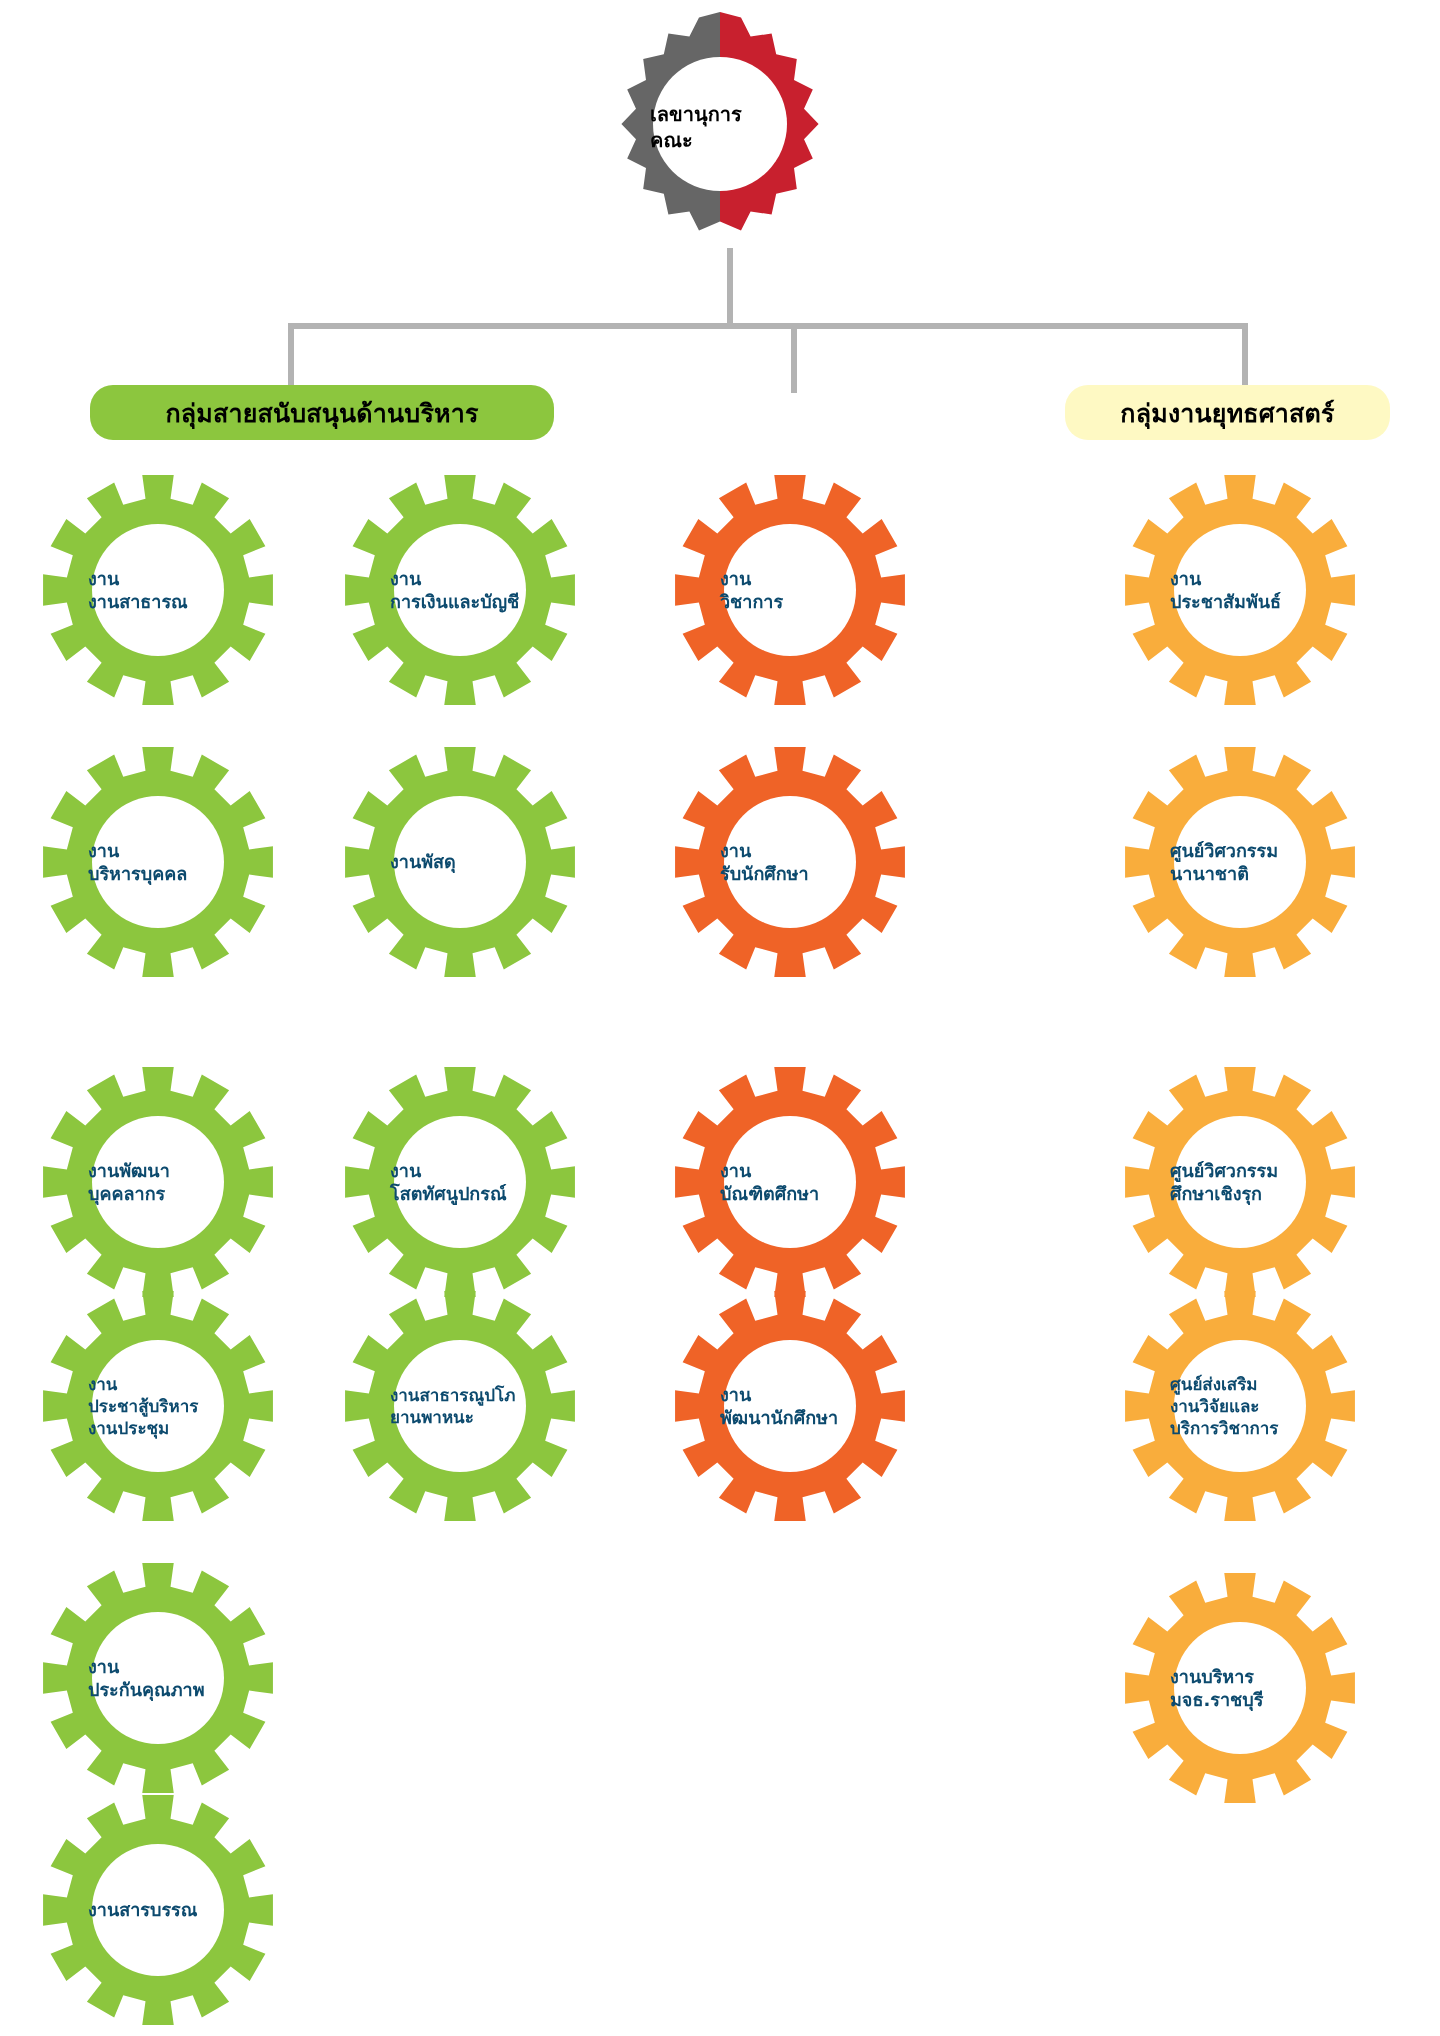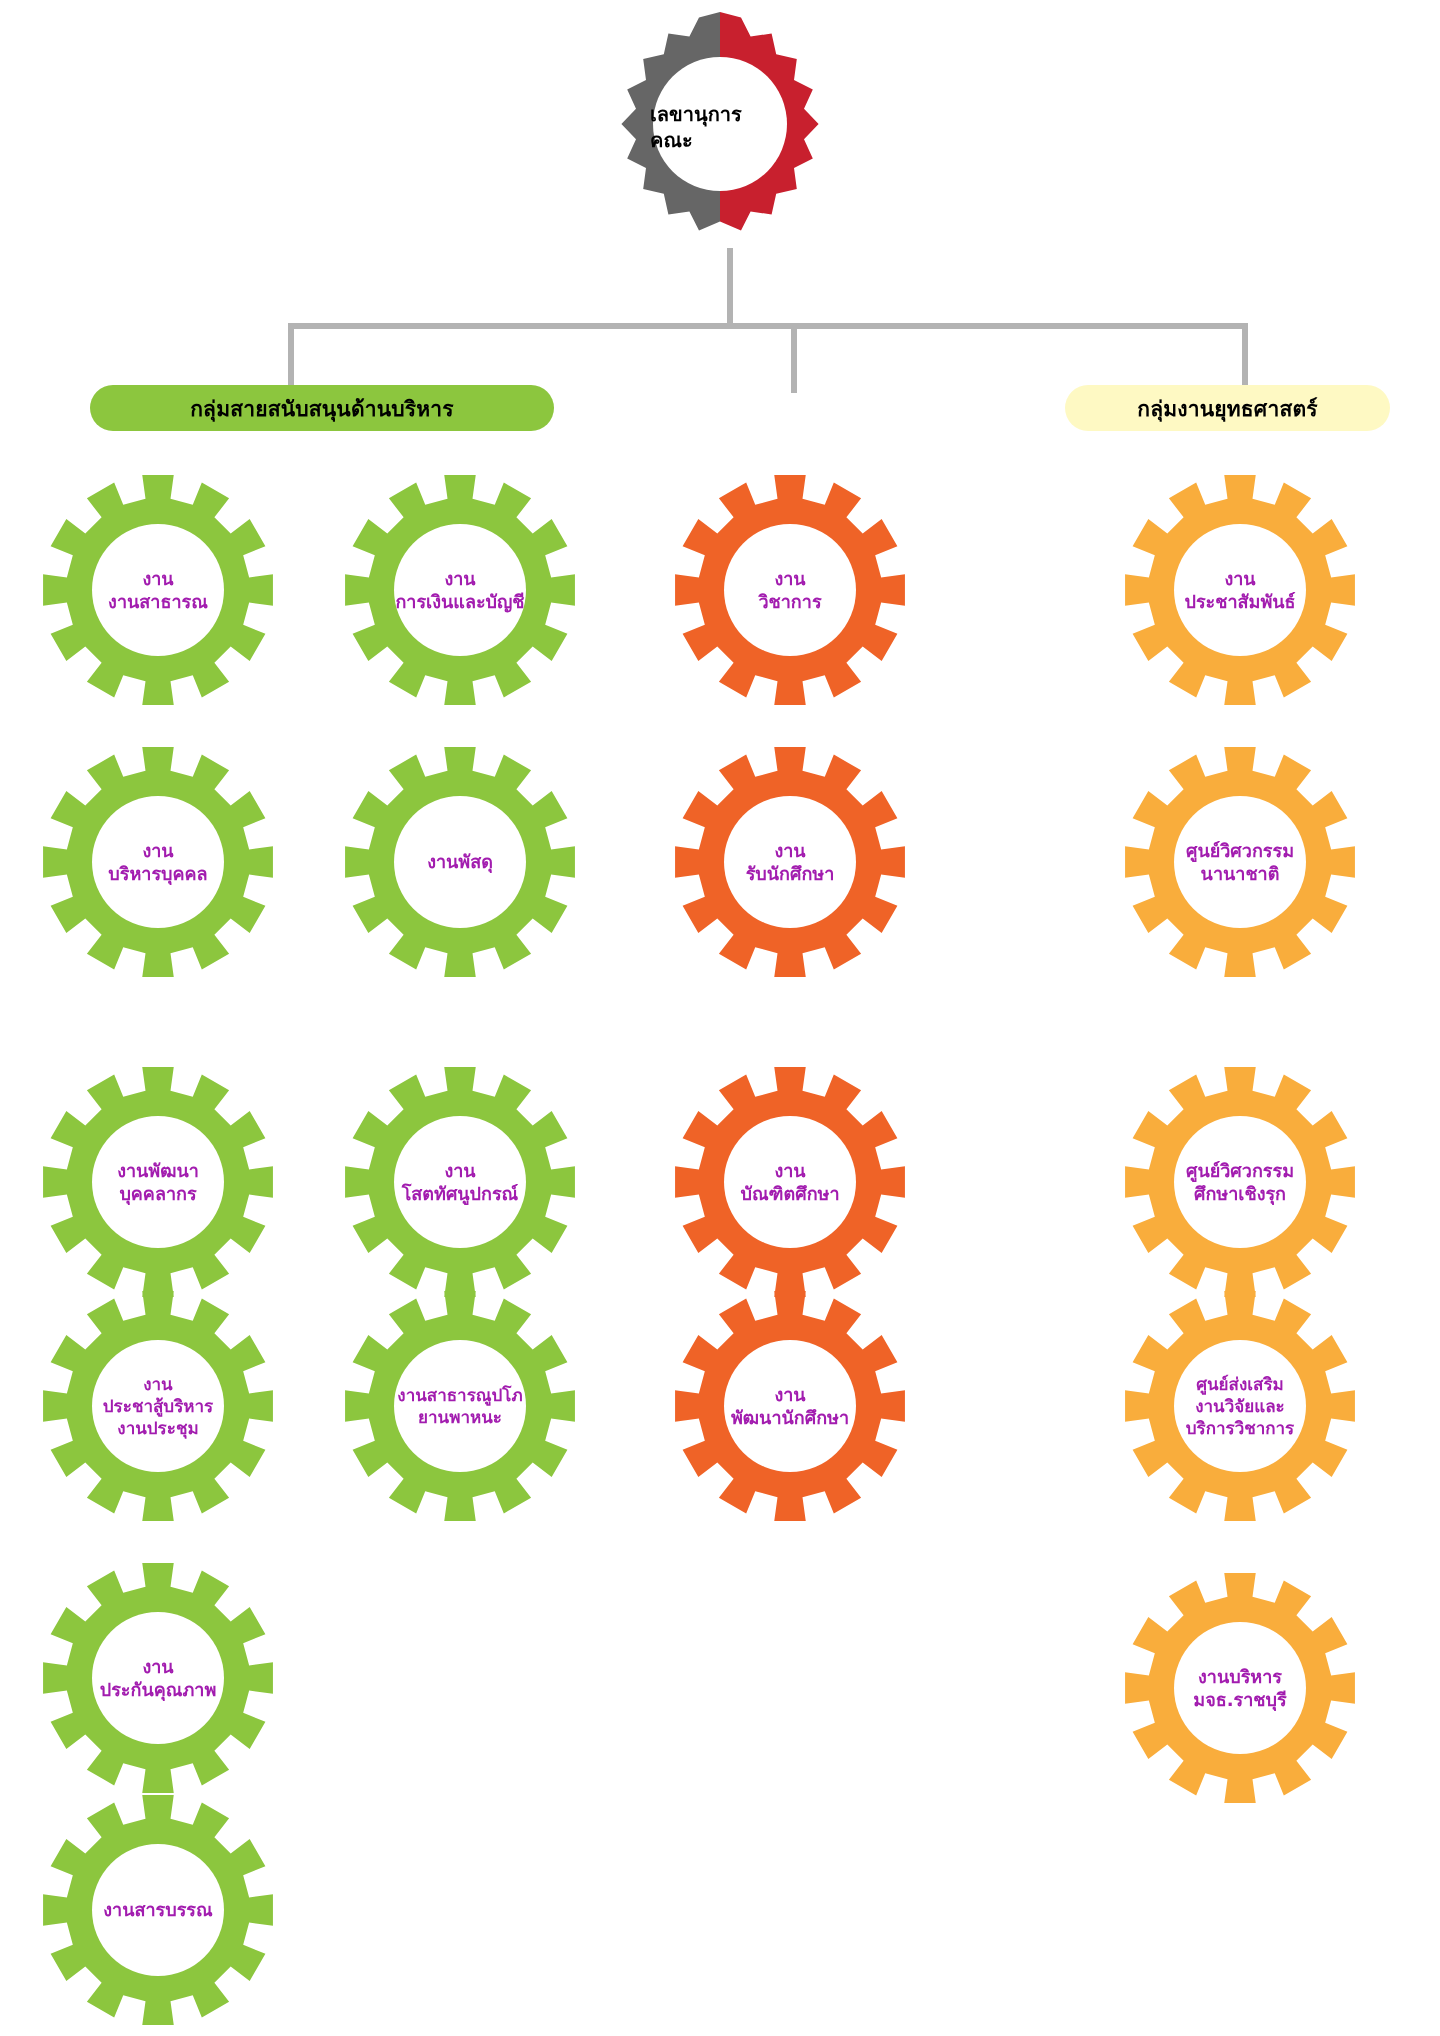--- a/index.html
+++ b/index.html
@@ -46,26 +46,26 @@
   }
   .conn-stem      { left: 727px; top: 248px; width: 6px;   height: 75px; }
   .conn-bus       { left: 288px; top: 323px; width: 960px; height: 6px; }
   .conn-drop-1    { left: 288px; top: 323px; width: 6px;   height: 70px; }
   .conn-drop-2    { left: 791px; top: 323px; width: 6px;   height: 70px; }
   .conn-drop-3    { left: 1242px; top: 323px; width: 6px;  height: 70px; }
 
   
   .pill {
     position: absolute;
-    height: 46px;
+    height: 55px;
     border-radius: 23px;
     display: flex;
     align-items: center;
     justify-content: center;
-    font-size: 21px;
+    font-size: 25px;
     font-weight: bold;
     color: #000000;
     letter-spacing: 0.2px;
     white-space: nowrap;
   }
   .pill-admin    { left:  90px; top: 385px; width: 464px; background: #8cc63e; }
   .pill-academic { left: 634px; top: 385px; width: 325px; background: #ef6327; }
   .pill-strategy { left: 1065px; top: 385px; width: 325px; background: #fef9c3; }
 
   
@@ -74,25 +74,24 @@
     width: 240px;
     height: 240px;
   }
   .gear svg { display: block; width: 240px; height: 240px; }
   .gear .hub-label {
     position: absolute;
     left: 50%;
     top: 50%;
     transform: translate(-50%, -50%);
     width: 140px;
-    text-align: center;
     font-size: 18px;
     font-weight: bold;
     line-height: 1.3;
-    color: #a21caf;
+    color: #0c4a6e;
     pointer-events: none;
   }
   .gear.small .hub-label { font-size: 17px; }
 
   
   .col-a { left: 38px; }
   .col-b { left: 340px; }
   .col-c { left: 670px; }
   .col-d { left: 1120px; }
 

